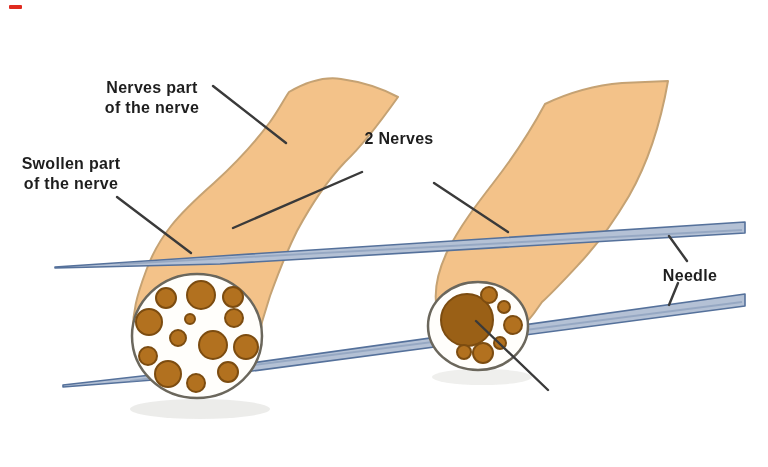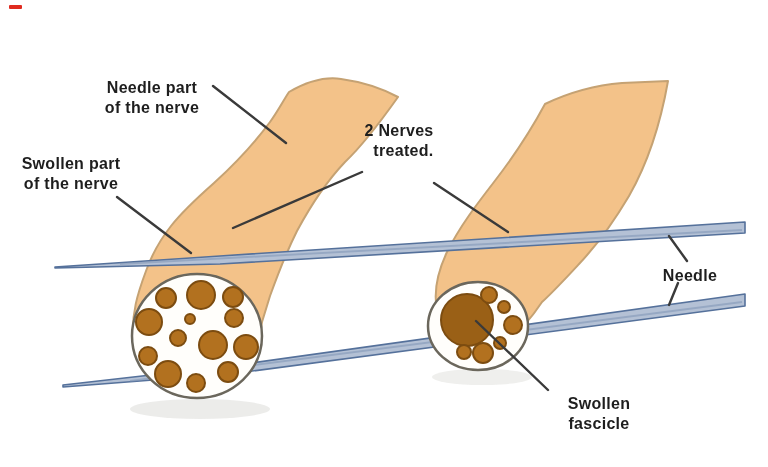--- a/index.html
+++ b/index.html
@@ -99,37 +99,32 @@
         <line x1="117" y1="197" x2="191" y2="253" stroke="#3a3a3a" stroke-width="2.4" stroke-linecap="round"></line>
         <line x1="362" y1="172" x2="233" y2="228" stroke="#3a3a3a" stroke-width="2.4" stroke-linecap="round"></line>
         <line x1="434" y1="183" x2="508" y2="232" stroke="#3a3a3a" stroke-width="2.4" stroke-linecap="round"></line>
         <line x1="687" y1="261" x2="669" y2="236" stroke="#3a3a3a" stroke-width="2.4" stroke-linecap="round"></line>
         <line x1="678" y1="283" x2="669" y2="305" stroke="#3a3a3a" stroke-width="2.4" stroke-linecap="round"></line>
         <line x1="476" y1="321" x2="548" y2="390" stroke="#3a3a3a" stroke-width="2.4" stroke-linecap="round"></line>
       </g>
   </svg>
 
   <div class="label" id="lbl-normal_part" style="left: 152px; top: 78px;">
-    <div>Needle part</div>
+    <div>Nerves part</div>
     <div>of the nerve</div>
   </div>
 
   <div class="label" id="lbl-swollen_part" style="left: 71px; top: 154px;">
     <div>Swollen part</div>
     <div>of the nerve</div>
   </div>
 
-  <div class="label" id="lbl-two_nerves" style="left: 399px; top: 121px; text-align: right;">
+  <div class="label" id="lbl-two_nerves" style="left: 399px; top: 129px;">
     <div>2 Nerves</div>
-    <div>treated.</div>
   </div>
 
   <div class="label" id="lbl-needle" style="left: 690px; top: 266px;">
     <div>Needle</div>
   </div>
 
-  <div class="label" id="lbl-swollen_fascicle" style="left: 599px; top: 394px;">
-    <div>Swollen</div>
-    <div>fascicle</div>
-  </div>
 
   <div id="red-mark" style="background: rgb(224, 43, 32);"></div>
 </div>
 
 </body></html>

